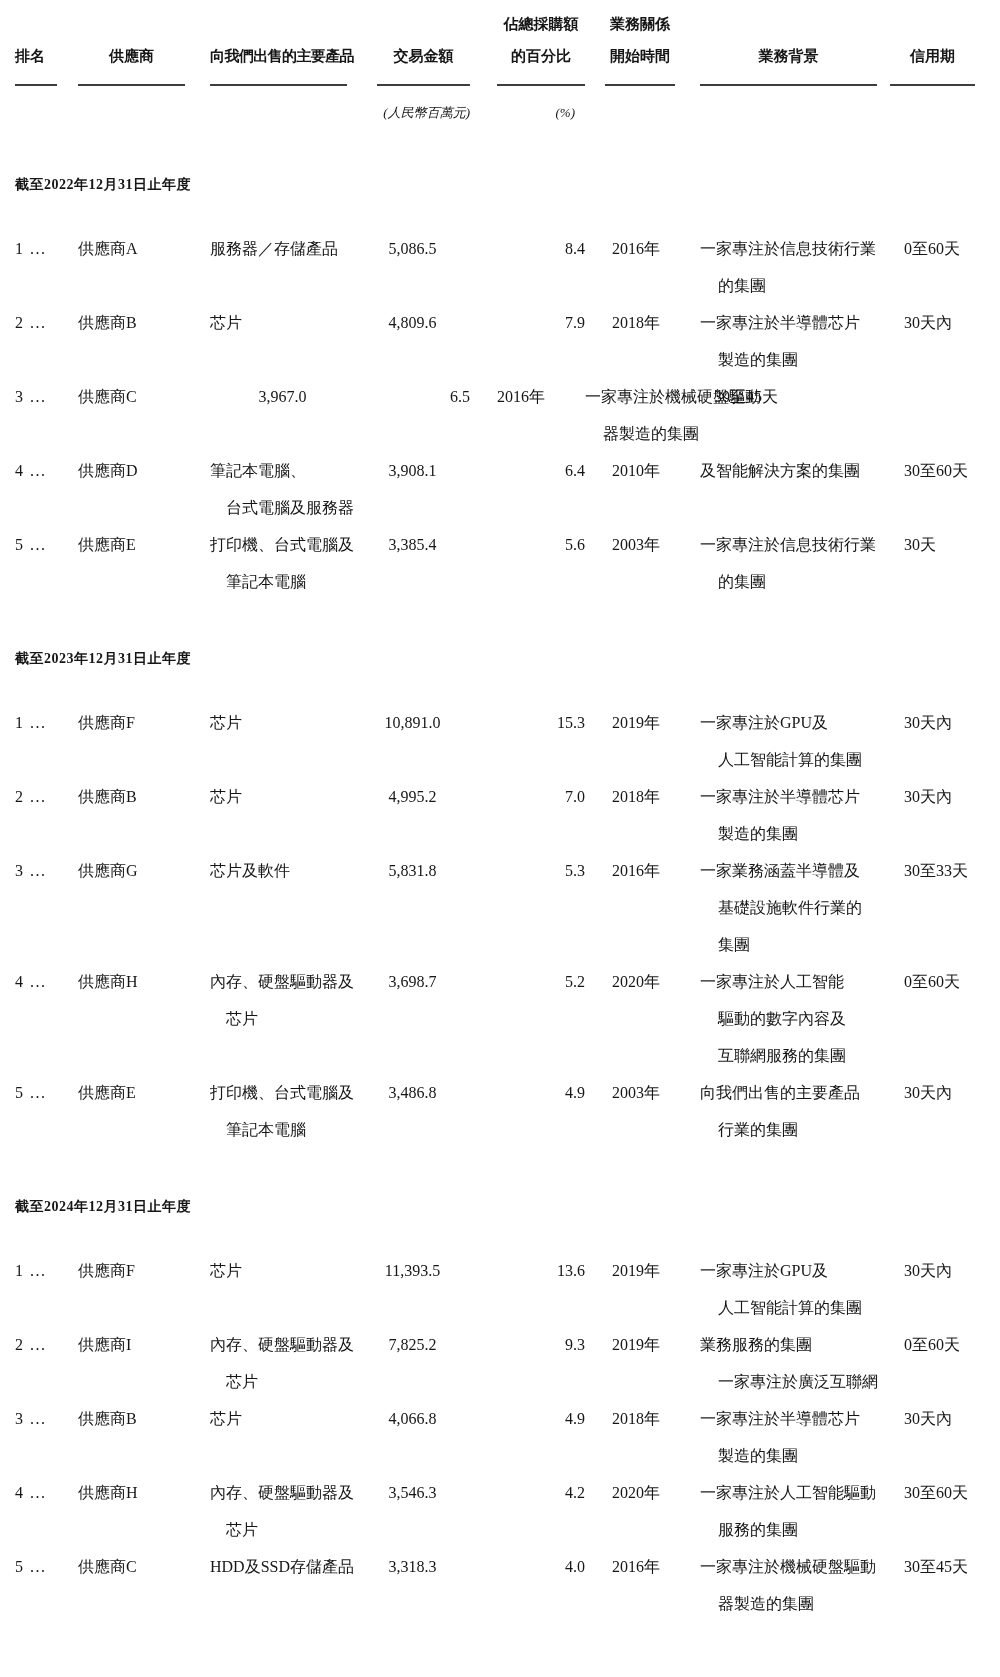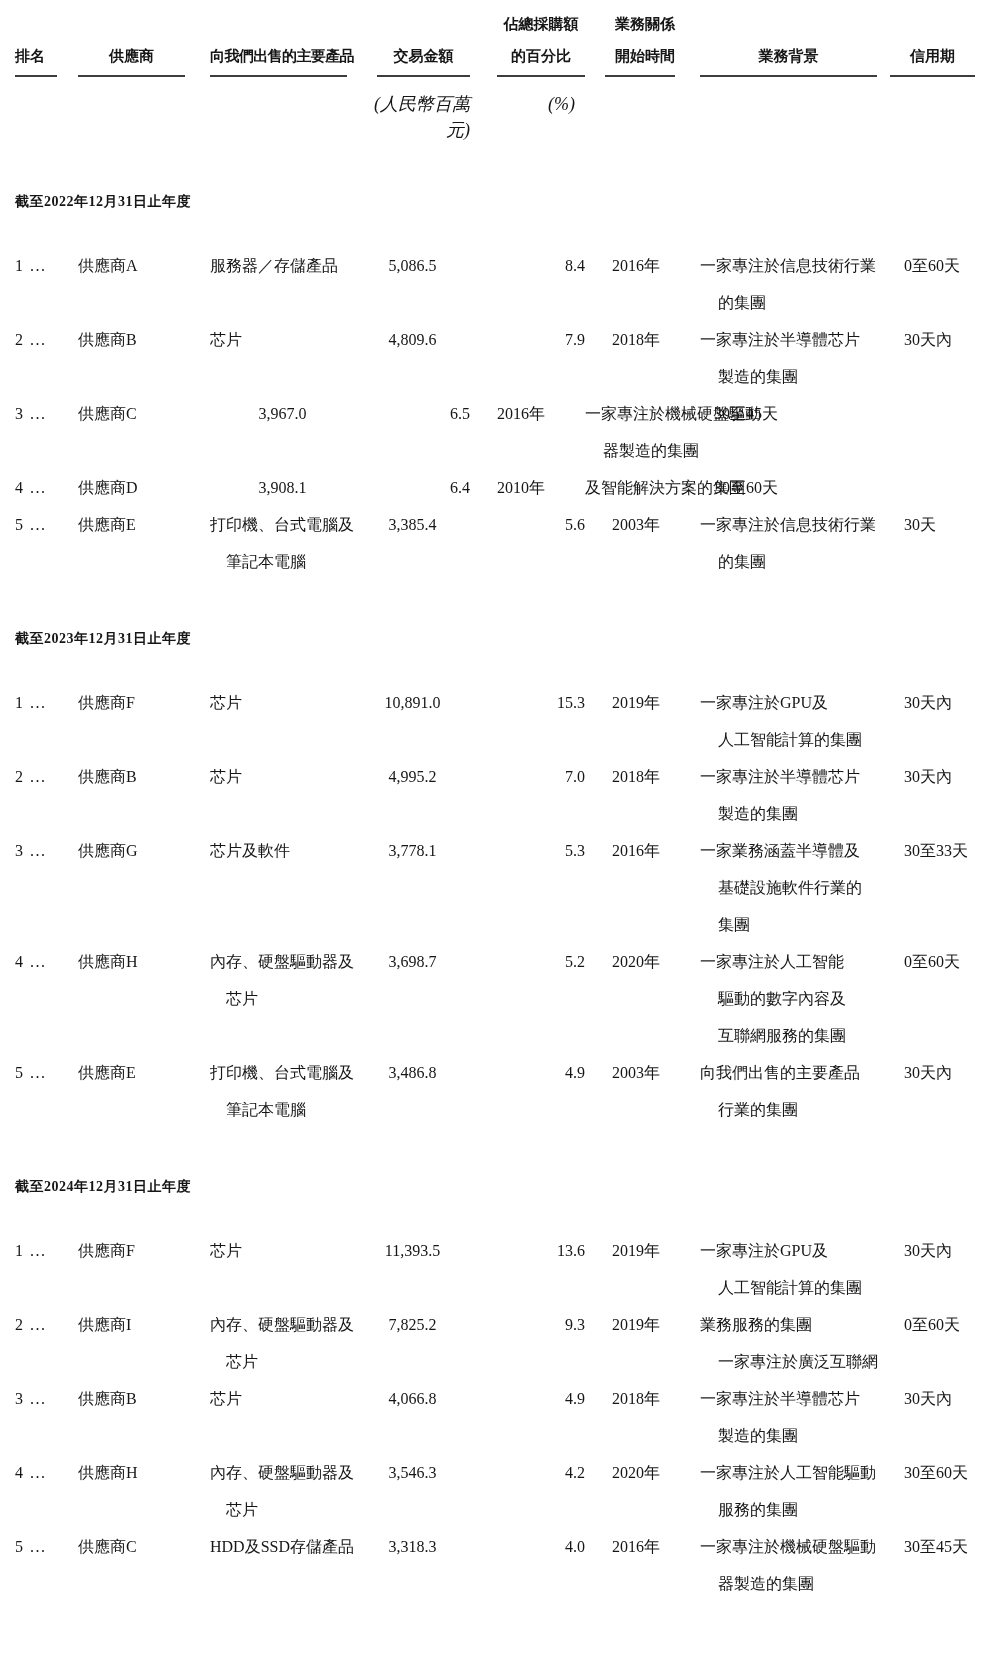--- a/index.html
+++ b/index.html
@@ -13,34 +13,34 @@
   .grid {
     display:grid;
     grid-template-columns:63px 132px 145px 115px 115px 115px 190px 95px;
     width:970px;
   }
   
   .hcell { display:flex; flex-direction:column; justify-content:flex-end; }
   .ul {
     border-bottom:2px solid #3d3d3d;
     text-align:center; font-weight:700; font-size:15px;
-    white-space:nowrap; padding-bottom:3px;
+    white-space:nowrap; padding-bottom:12px;
   }
   .hline { line-height:32px; }
   .ul-rank   { width:42px; text-align:left; }
   .ul-sup    { width:107px; }
   .ul-prod   { width:137px; text-align:left; letter-spacing:-0.6px; }
   .ul-amt    { width:93px; margin-left:auto; }
   .ul-pct    { width:88px; margin-left:auto; }
-  .ul-yr     { width:70px; margin-left:20px;text-align:right; }
+  .ul-yr     { width:70px; margin-left:20px; }
   .ul-bg     { width:177px; }
   .ul-cr     { width:85px; }
   
   .subrow { margin-top:14px; }
-  .subrow .cell { font-style:italic; font-size:18px; line-height:26px; }
+  .subrow .cell { font-style:italic; font-size:13px; line-height:26px; }
   .sub-amt { text-align:right; }
   .sub-pct { text-align:right; padding-right:10px; }
   
   .section-title {
     margin-top:44px; font-weight:700; font-size:14px; line-height:30px;
     letter-spacing:0.5px; white-space:nowrap;
   }
   .rows { margin-top:30px; }
   .trow { display:grid; grid-template-columns:63px 132px 145px 115px 115px 115px 190px 95px; width:970px; align-items:start; }
   .line { line-height:37px; font-size:16px; white-space:nowrap; }
@@ -192,20 +192,24 @@
           <div class="line">30至45天</div>
         </div>
       </div>
       <div class="trow">
         <div class="cell c-rank">
           <div class="line">4 ...</div>
         </div>
         <div class="cell c-sup">
           <div class="line">供應商D</div>
         </div>
+        <div class="cell c-prod">
+          <div class="line">筆記本電腦、</div>
+          <div class="line">台式電腦及服務器</div>
+        </div>
         <div class="cell c-amt">
           <div class="line">3,908.1</div>
         </div>
         <div class="cell c-pct">
           <div class="line">6.4</div>
         </div>
         <div class="cell c-yr">
           <div class="line">2010年</div>
         </div>
         <div class="cell c-bg">
@@ -304,21 +308,21 @@
         <div class="cell c-rank">
           <div class="line">3 ...</div>
         </div>
         <div class="cell c-sup">
           <div class="line">供應商G</div>
         </div>
         <div class="cell c-prod">
           <div class="line">芯片及軟件</div>
         </div>
         <div class="cell c-amt">
-          <div class="line">3,778.1</div>
+          <div class="line">5,831.8</div>
         </div>
         <div class="cell c-pct">
           <div class="line">5.3</div>
         </div>
         <div class="cell c-yr">
           <div class="line">2016年</div>
         </div>
         <div class="cell c-bg">
           <div class="line">一家業務涵蓋半導體及</div>
           <div class="line">基礎設施軟件行業的</div>

